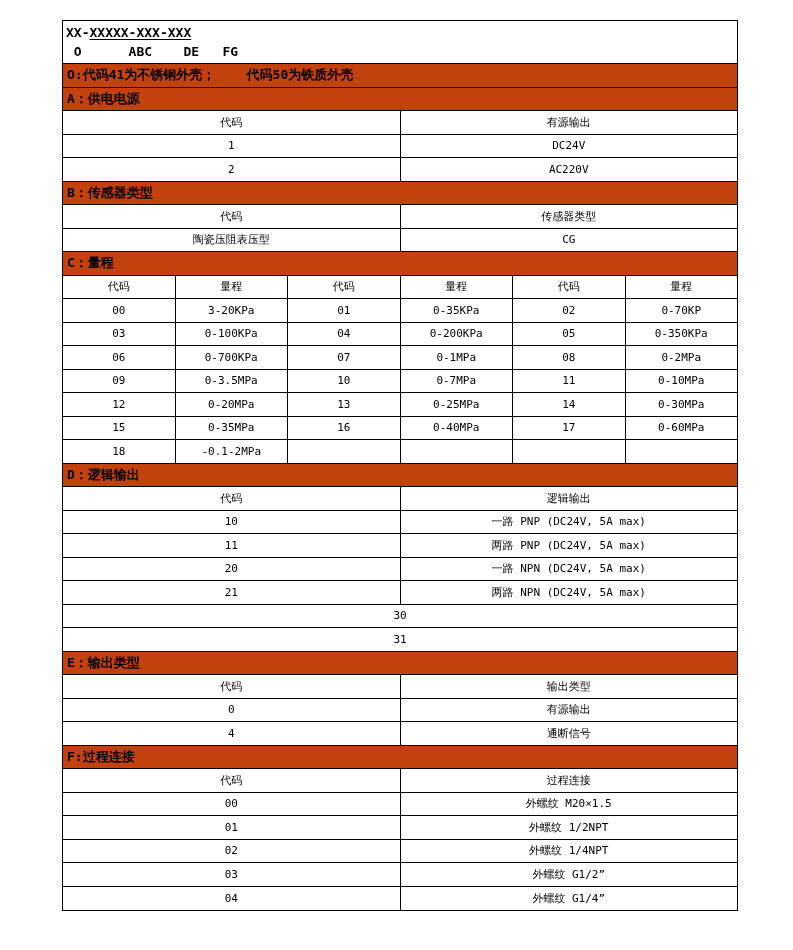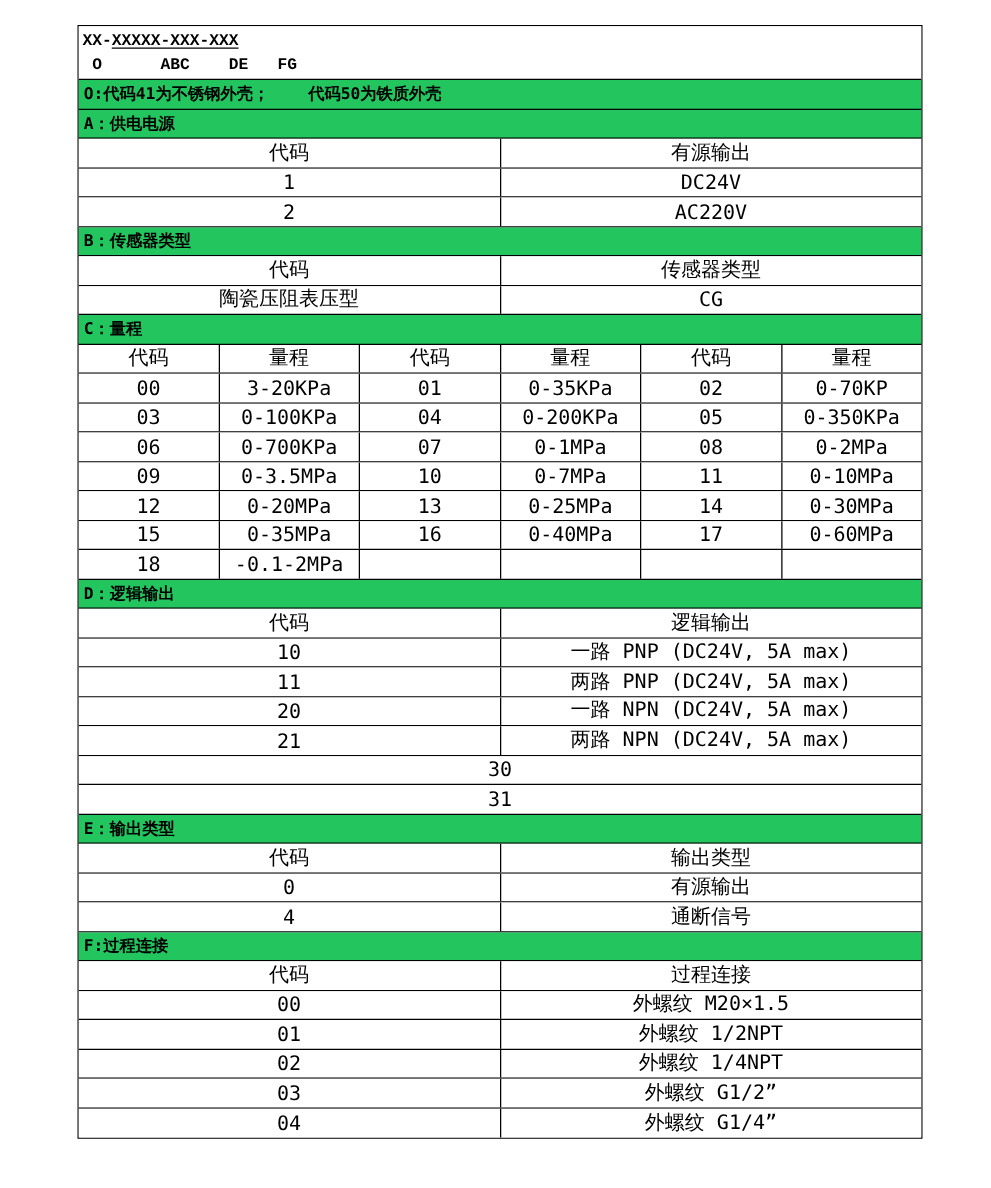--- a/index.html
+++ b/index.html
@@ -17,56 +17,55 @@
     top: 20px;
     width: 676px;
     border: 1px solid #000000;
     box-sizing: border-box;
     background: #ffffff;
   }
   .title-block {
     border-bottom: 1px solid #000000;
     padding: 3px 0 2px 3px;
     background: #ffffff;
-    font-family: Liberation Mono, monospace;
   }
   .model-line {
     font-weight: bold;
     font-size: 13px;
     line-height: 18px;
     white-space: pre;
   }
   .model-line .u {
     text-decoration: underline;
     text-underline-offset: 2px;
   }
   .pos-line {
     font-weight: bold;
     font-size: 13px;
     line-height: 19px;
     white-space: pre;
   }
   .bar {
-    background: #22c55e;
+    background: #c2410c;
     font-weight: bold;
     font-size: 13px;
     height: 23.5px;
     box-sizing: border-box;
     border-bottom: 1px solid #000000;
     display: flex;
     align-items: center;
     padding-left: 4px;
     white-space: pre;
   }
   .row {
     display: flex;
     height: 23.5px;
     box-sizing: border-box;
     border-bottom: 1px solid #000000;
-    font-size: 16px;
+    font-size: 11px;
     background: #ffffff;
   }
   .row:last-child { border-bottom: none; }
   .cell {
     flex: 1;
     display: flex;
     align-items: center;
     justify-content: center;
     border-right: 1px solid #000000;
     box-sizing: border-box;

